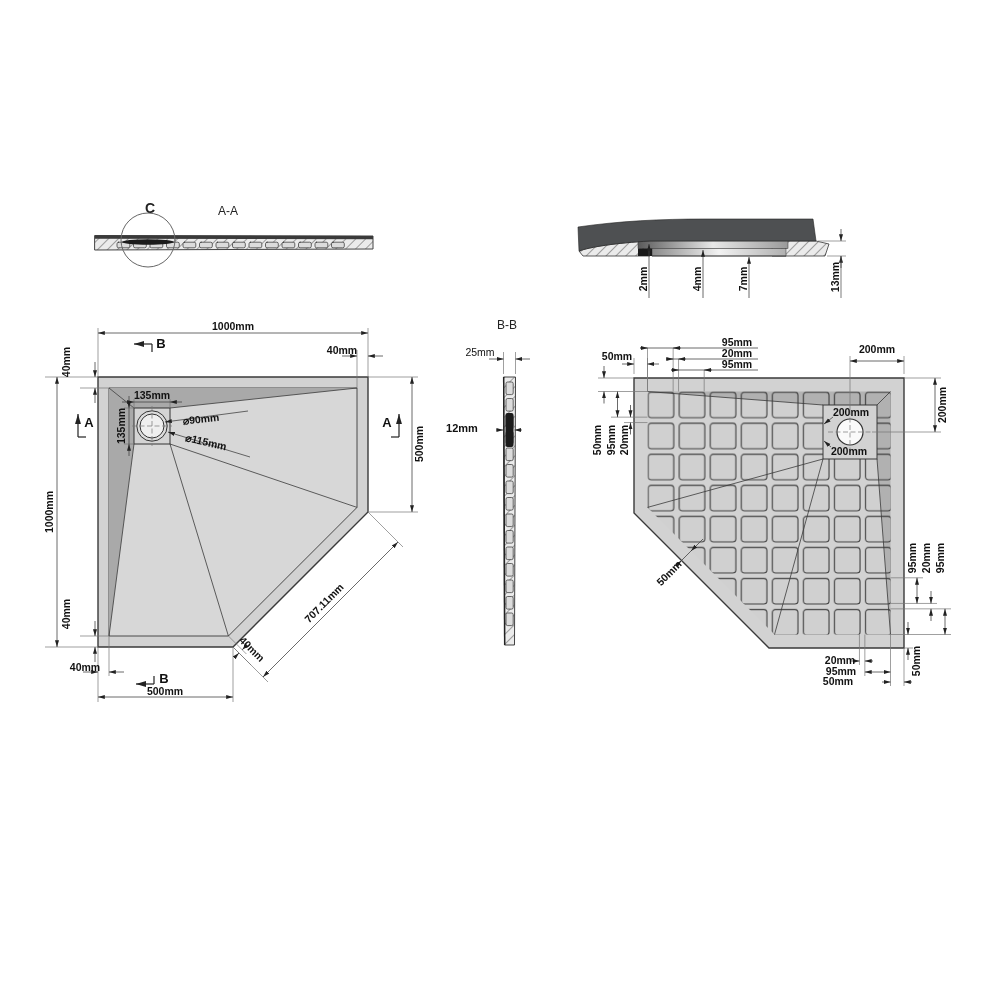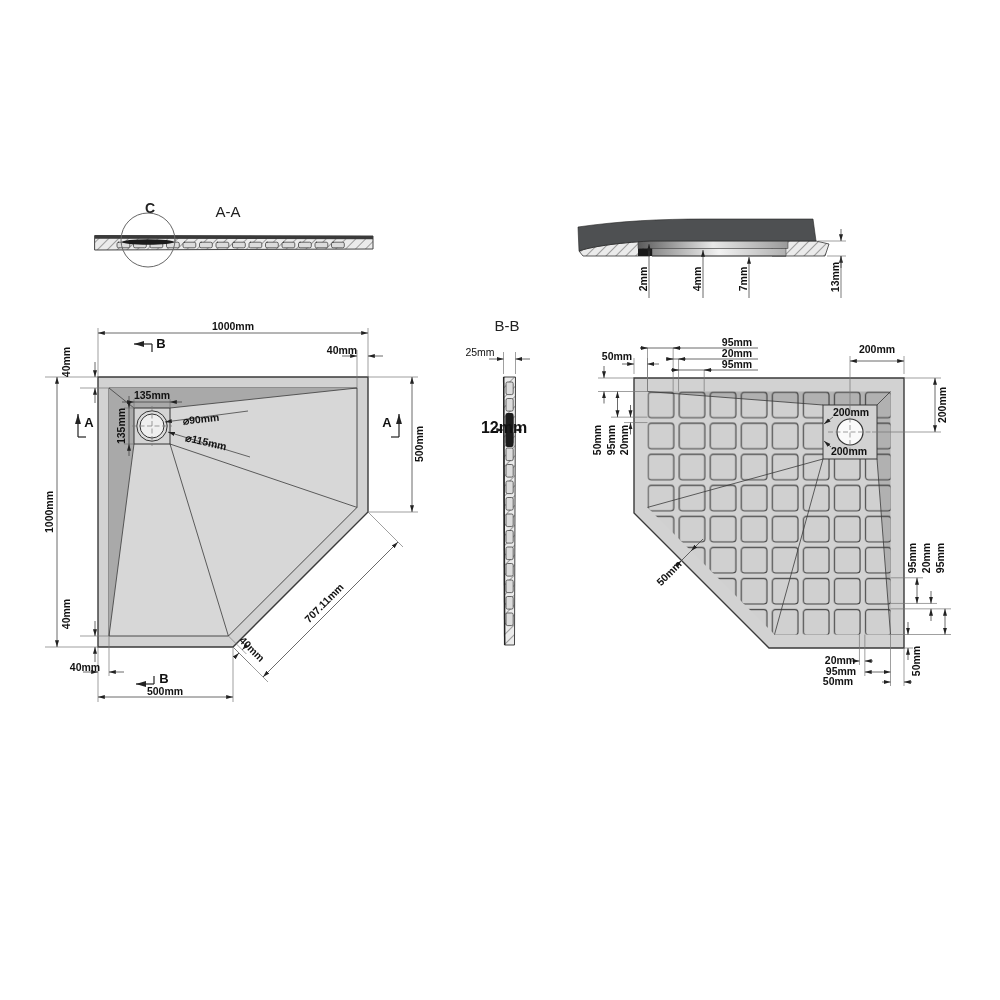--- a/index.html
+++ b/index.html
@@ -1,21 +1,21 @@
 <!DOCTYPE html>
 <html><head>
 <meta charset="utf-8">
 <style>
   html,body{margin:0;padding:0;background:#fff;}
   #page{position:relative;width:1000px;height:1000px;background:#ffffff;overflow:hidden;
         font-family:"Liberation Sans", sans-serif;}
   svg{position:absolute;left:0;top:0;}
   .lbl{position:absolute;font-size:10.5px;color:#111;white-space:nowrap;
        transform-origin:center center;line-height:1;}
-  .vtitle{position:absolute;font-size:15px;color:#222;white-space:nowrap;transform:translate(-50%,-50%);}
+  .vtitle{position:absolute;font-size:12px;color:#222;white-space:nowrap;transform:translate(-50%,-50%);}
   .marker-c{font-size:14px;font-weight:bold;}
 </style>
 </head>
 <body>
 
 <div id="page">
 
 <svg width="1000" height="1000" viewBox="0 0 1000 1000">
   <defs>
     <pattern id="hatch" width="7" height="7" patternUnits="userSpaceOnUse" patternTransform="rotate(45)">
@@ -296,21 +296,21 @@
 <div class="vtitle marker-c" style="left:150px;top:208px;">C</div>
 <div class="vtitle" style="left:228px;top:211px;">A-A</div>
 <div class="vtitle" style="left:507px;top:325px;">B-B</div>
 
 <div id="labels">
       <div class="lbl" style="left: 643px; top: 279px; font-size: 10.5px; font-weight: bold; transform: translate(-50%, -50%) rotate(-90deg);">2mm</div>
       <div class="lbl" style="left: 697px; top: 279px; font-size: 10.5px; font-weight: bold; transform: translate(-50%, -50%) rotate(-90deg);">4mm</div>
       <div class="lbl" style="left: 743px; top: 279px; font-size: 10.5px; font-weight: bold; transform: translate(-50%, -50%) rotate(-90deg);">7mm</div>
       <div class="lbl" style="left: 835px; top: 277px; font-size: 10.5px; font-weight: bold; transform: translate(-50%, -50%) rotate(-90deg);">13mm</div>
       <div class="lbl" style="left: 480px; top: 352px; font-size: 10.5px; font-weight: normal; transform: translate(-50%, -50%) rotate(0deg);">25mm</div>
-      <div class="lbl" style="left: 504px; top: 428px; font-size: 16px; font-weight: bold; transform: translate(-50%, -50%) rotate(0deg);">12mm</div>
+      <div class="lbl" style="left: 462px; top: 428px; font-size: 11px; font-weight: bold; transform: translate(-50%, -50%) rotate(0deg);">12mm</div>
       <div class="lbl" style="left: 233px; top: 326px; font-size: 10.5px; font-weight: bold; transform: translate(-50%, -50%) rotate(0deg);">1000mm</div>
       <div class="lbl" style="left: 161px; top: 343px; font-size: 13px; font-weight: bold; transform: translate(-50%, -50%) rotate(0deg);">B</div>
       <div class="lbl" style="left: 66px; top: 362px; font-size: 10.5px; font-weight: bold; transform: translate(-50%, -50%) rotate(-90deg);">40mm</div>
       <div class="lbl" style="left: 49px; top: 512px; font-size: 10.5px; font-weight: bold; transform: translate(-50%, -50%) rotate(-90deg);">1000mm</div>
       <div class="lbl" style="left: 89px; top: 422px; font-size: 13px; font-weight: bold; transform: translate(-50%, -50%) rotate(0deg);">A</div>
       <div class="lbl" style="left: 152px; top: 395px; font-size: 10.5px; font-weight: bold; transform: translate(-50%, -50%) rotate(0deg);">135mm</div>
       <div class="lbl" style="left: 121px; top: 426px; font-size: 10.5px; font-weight: bold; transform: translate(-50%, -50%) rotate(-90deg);">135mm</div>
       <div class="lbl" style="left: 201px; top: 419px; font-size: 10.5px; font-weight: bold; transform: translate(-50%, -50%) rotate(-6deg);">⌀90mm</div>
       <div class="lbl" style="left: 206px; top: 442px; font-size: 10.5px; font-weight: bold; transform: translate(-50%, -50%) rotate(13deg);">⌀115mm</div>
       <div class="lbl" style="left: 342px; top: 350px; font-size: 10.5px; font-weight: bold; transform: translate(-50%, -50%) rotate(0deg);">40mm</div>

